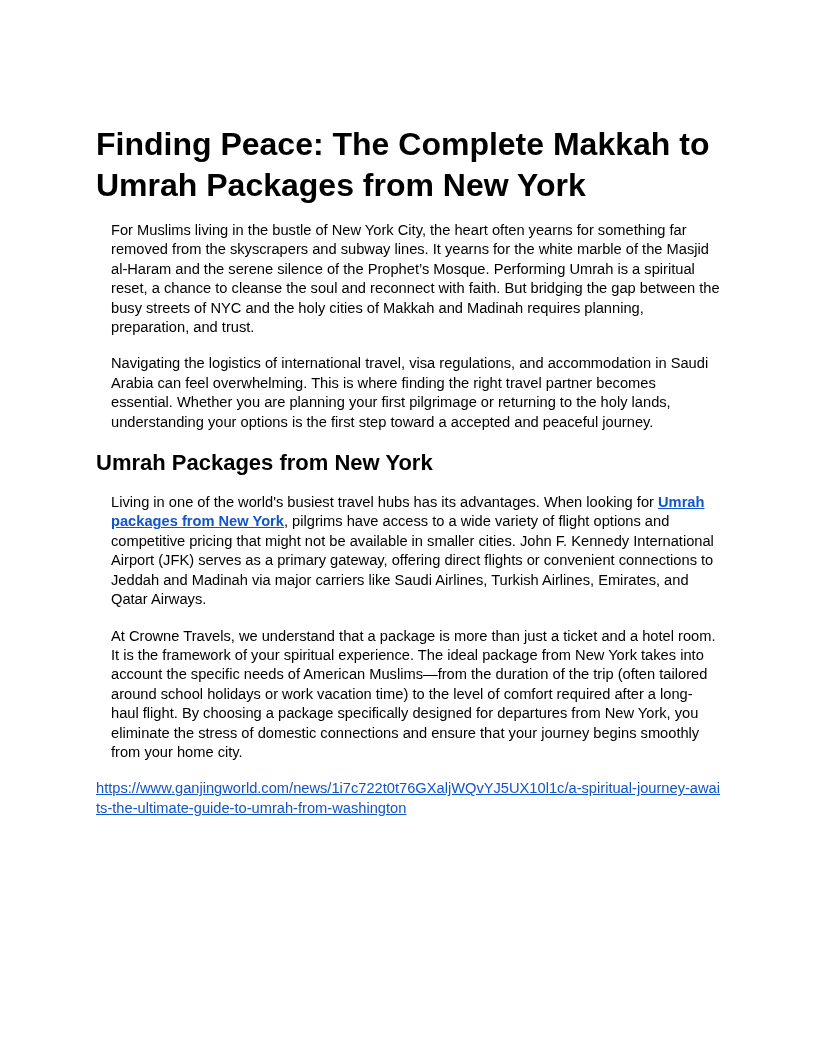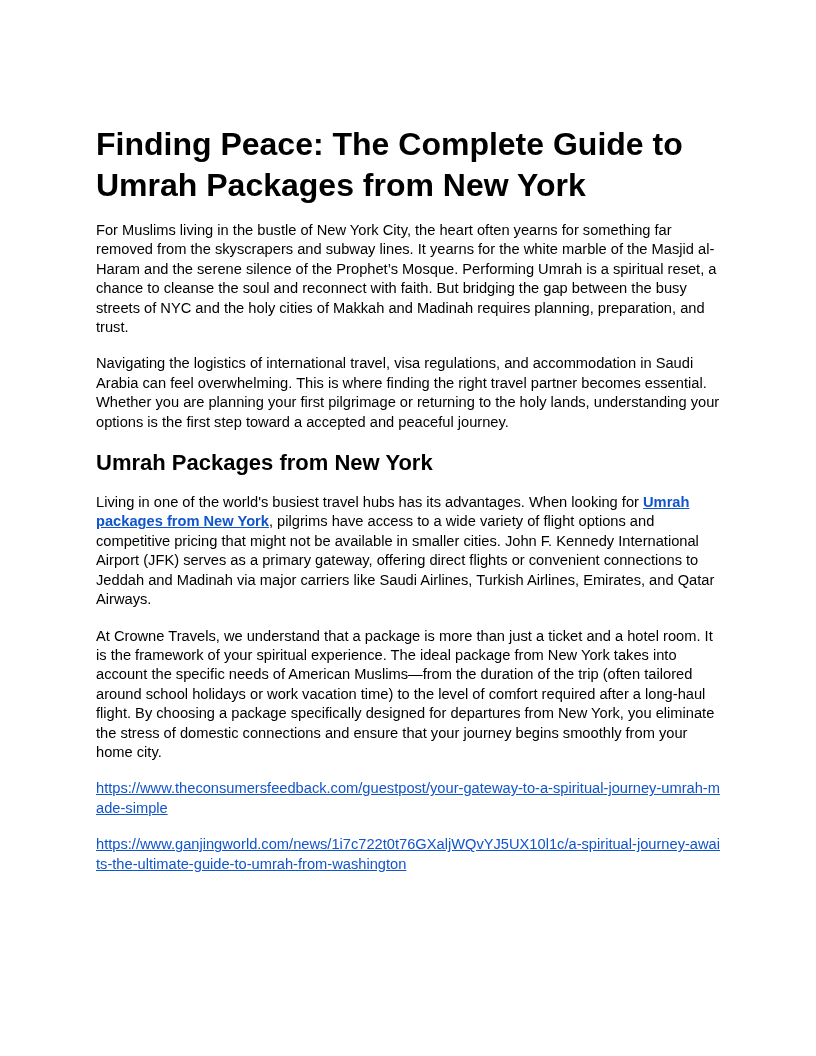--- a/index.html
+++ b/index.html
@@ -33,21 +33,21 @@
   h2.section-heading {
     font-size: 22px;
     line-height: 27px;
     font-weight: 700;
     margin: 8px 0 17px 0;
     color: #000000;
   }
   p.body-text {
     font-size: 14.67px;
     line-height: 19.4px;
-    margin: 0 0 17px 0;
+    margin: 0 0 17px 15px;
     color: #000000;
   }
   a.inline-link {
     color: var(--link-color, #1155cc);
     font-weight: 700;
     text-decoration: underline;
     cursor: pointer;
   }
   p.ref-line {
     font-size: 14.67px;
@@ -60,30 +60,29 @@
     text-decoration: underline;
     font-weight: 400;
     cursor: pointer;
   }
 </style>
 </head>
 <body>
 
 <div class="page">
 
-  <h1 class="doc-title">Finding Peace: The Complete Guide to Umrah Packages from New York</h1>
+  <h1 class="doc-title">Finding Peace: The Complete Makkah to Umrah Packages from New York</h1>
 
   <p class="body-text">For Muslims living in the bustle of New York City, the heart often yearns for something far removed from the skyscrapers and subway lines. It yearns for the white marble of the Masjid al-Haram and the serene silence of the Prophet’s Mosque. Performing Umrah is a spiritual reset, a chance to cleanse the soul and reconnect with faith. But bridging the gap between the busy streets of NYC and the holy cities of Makkah and Madinah requires planning, preparation, and trust.</p>
 
   <p class="body-text">Navigating the logistics of international travel, visa regulations, and accommodation in Saudi Arabia can feel overwhelming. This is where finding the right travel partner becomes essential. Whether you are planning your first pilgrimage or returning to the holy lands, understanding your options is the first step toward a accepted and peaceful journey.</p>
 
   <h2 class="section-heading">Umrah Packages from New York</h2>
 
   <p class="body-text"><span>Living in one of the world's busiest travel hubs has its advantages. When looking for </span><a class="inline-link" href="#">Umrah packages from New York</a><span>, pilgrims have access to a wide variety of flight options and competitive pricing that might not be available in smaller cities. John F. Kennedy International Airport (JFK) serves as a primary gateway, offering direct flights or convenient connections to Jeddah and Madinah via major carriers like Saudi Airlines, Turkish Airlines, Emirates, and Qatar Airways.</span></p>
 
   <p class="body-text">At Crowne Travels, we understand that a package is more than just a ticket and a hotel room. It is the framework of your spiritual experience. The ideal package from New York takes into account the specific needs of American Muslims—from the duration of the trip (often tailored around school holidays or work vacation time) to the level of comfort required after a long-haul flight. By choosing a package specifically designed for departures from New York, you eliminate the stress of domestic connections and ensure that your journey begins smoothly from your home city.</p>
 
-  <p class="ref-line"><a class="ref-link" href="#">https://www.theconsumersfeedback.com/guestpost/your-gateway-to-a-spiritual-journey-umrah-made-simple</a></p>
 
 
   <p class="ref-line"><a class="ref-link" href="#">https://www.ganjingworld.com/news/1i7c722t0t76GXaljWQvYJ5UX10l1c/a-spiritual-journey-awaits-the-ultimate-guide-to-umrah-from-washington</a></p>
 
 </div>
 
 </body></html>

